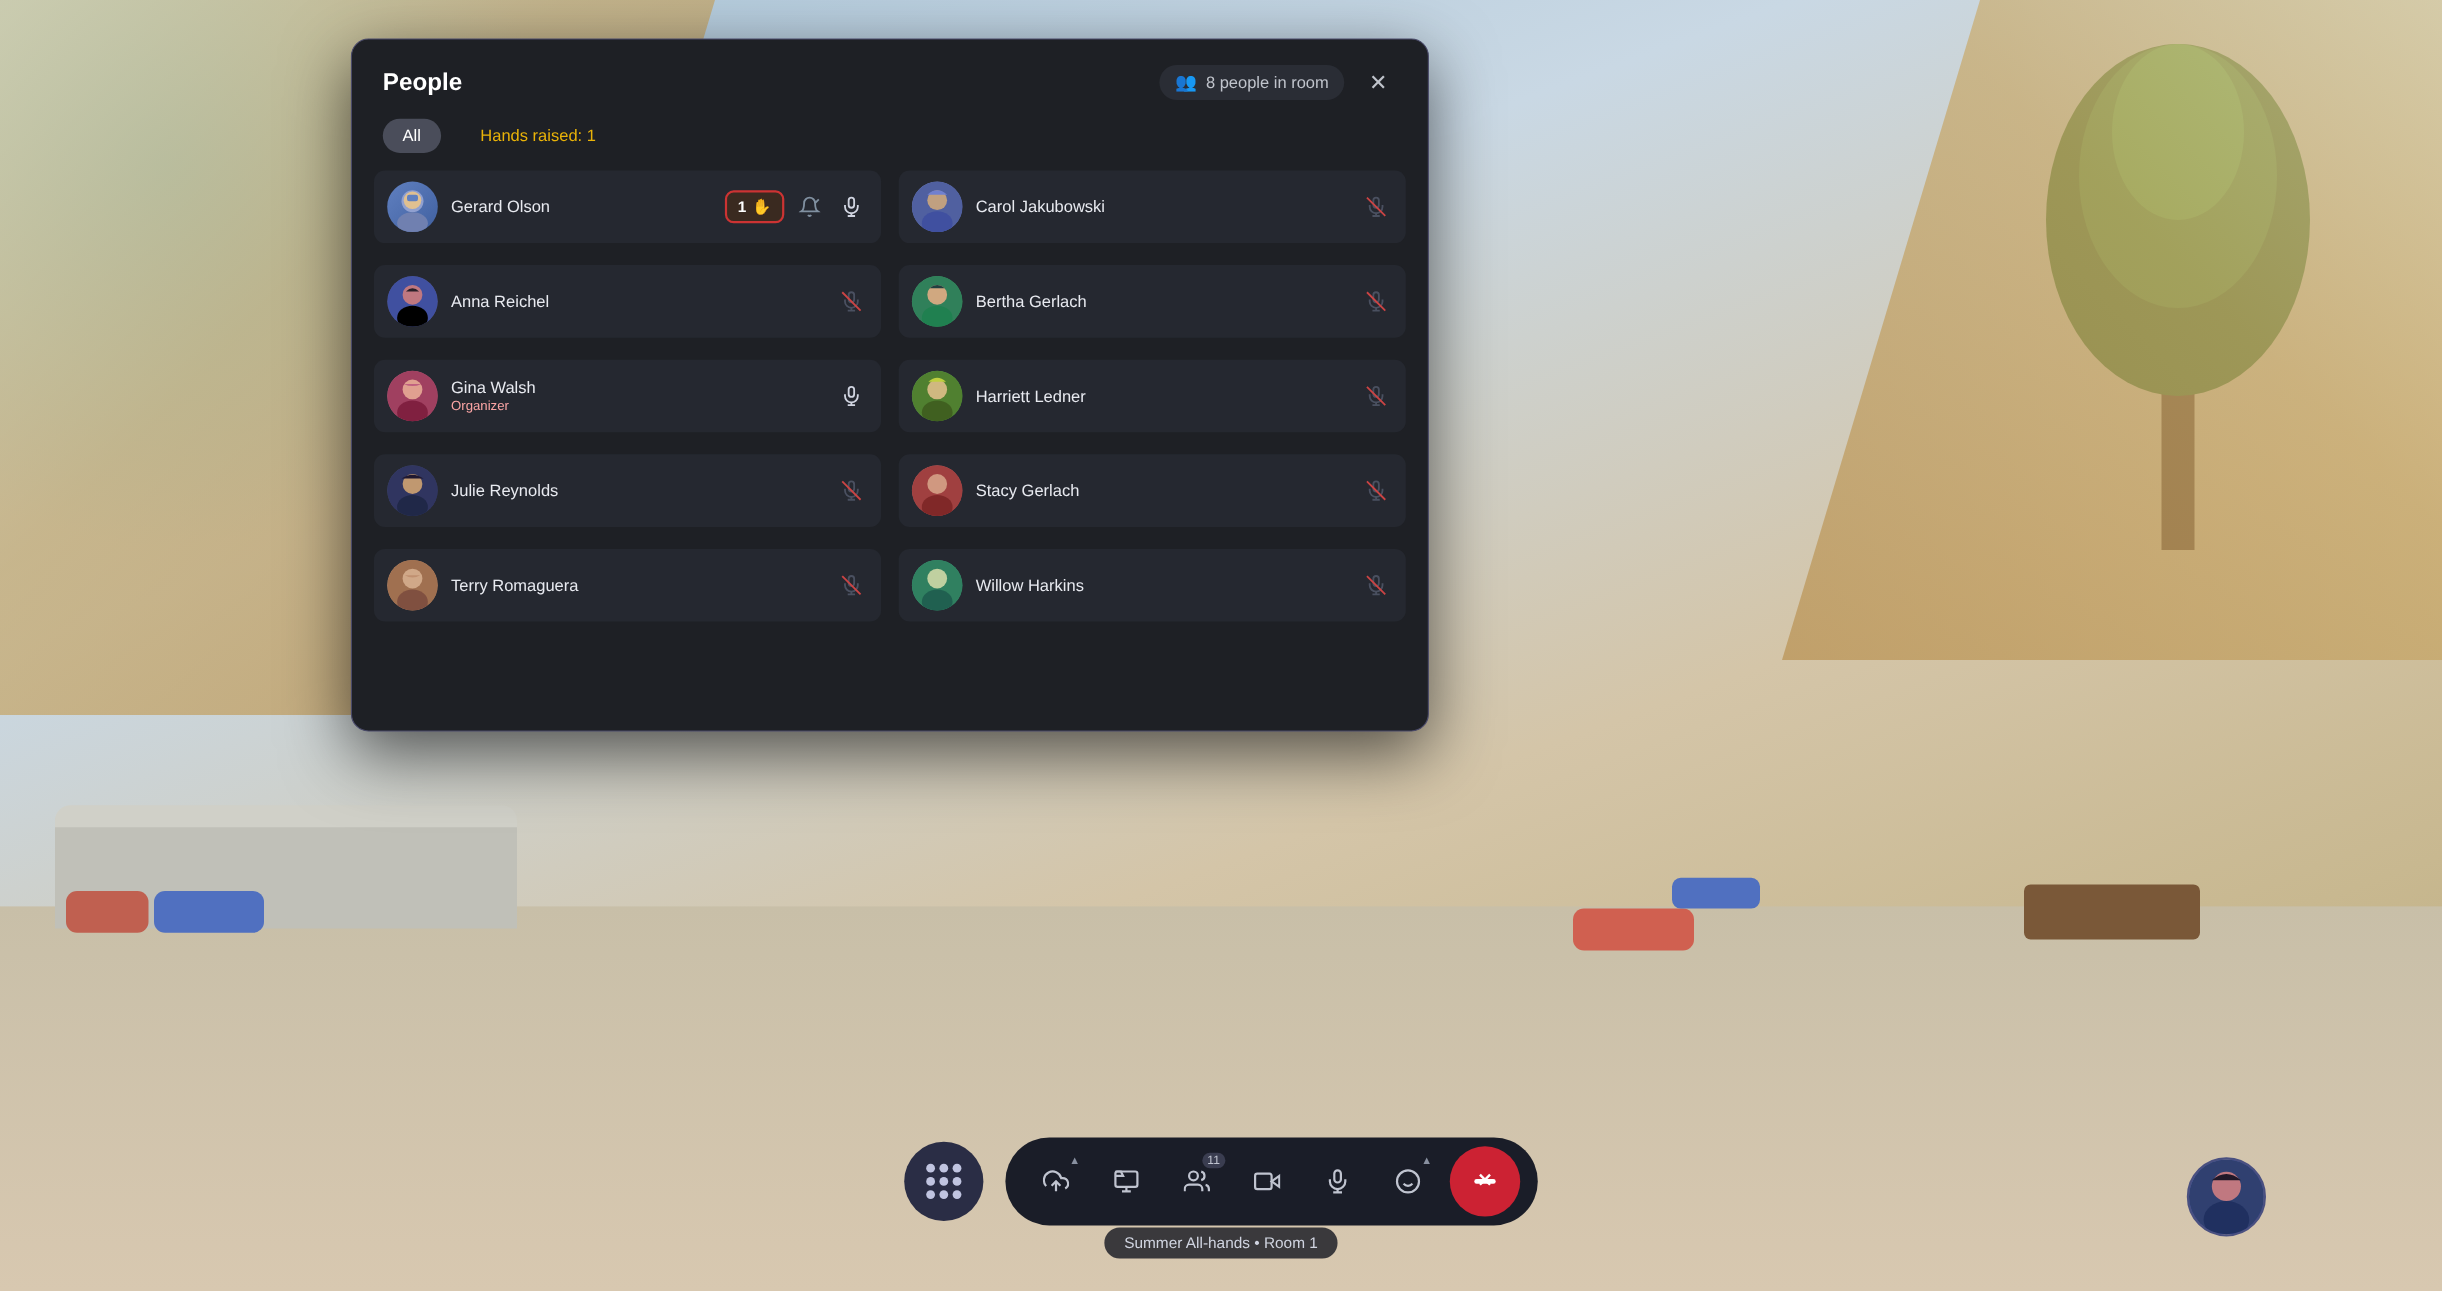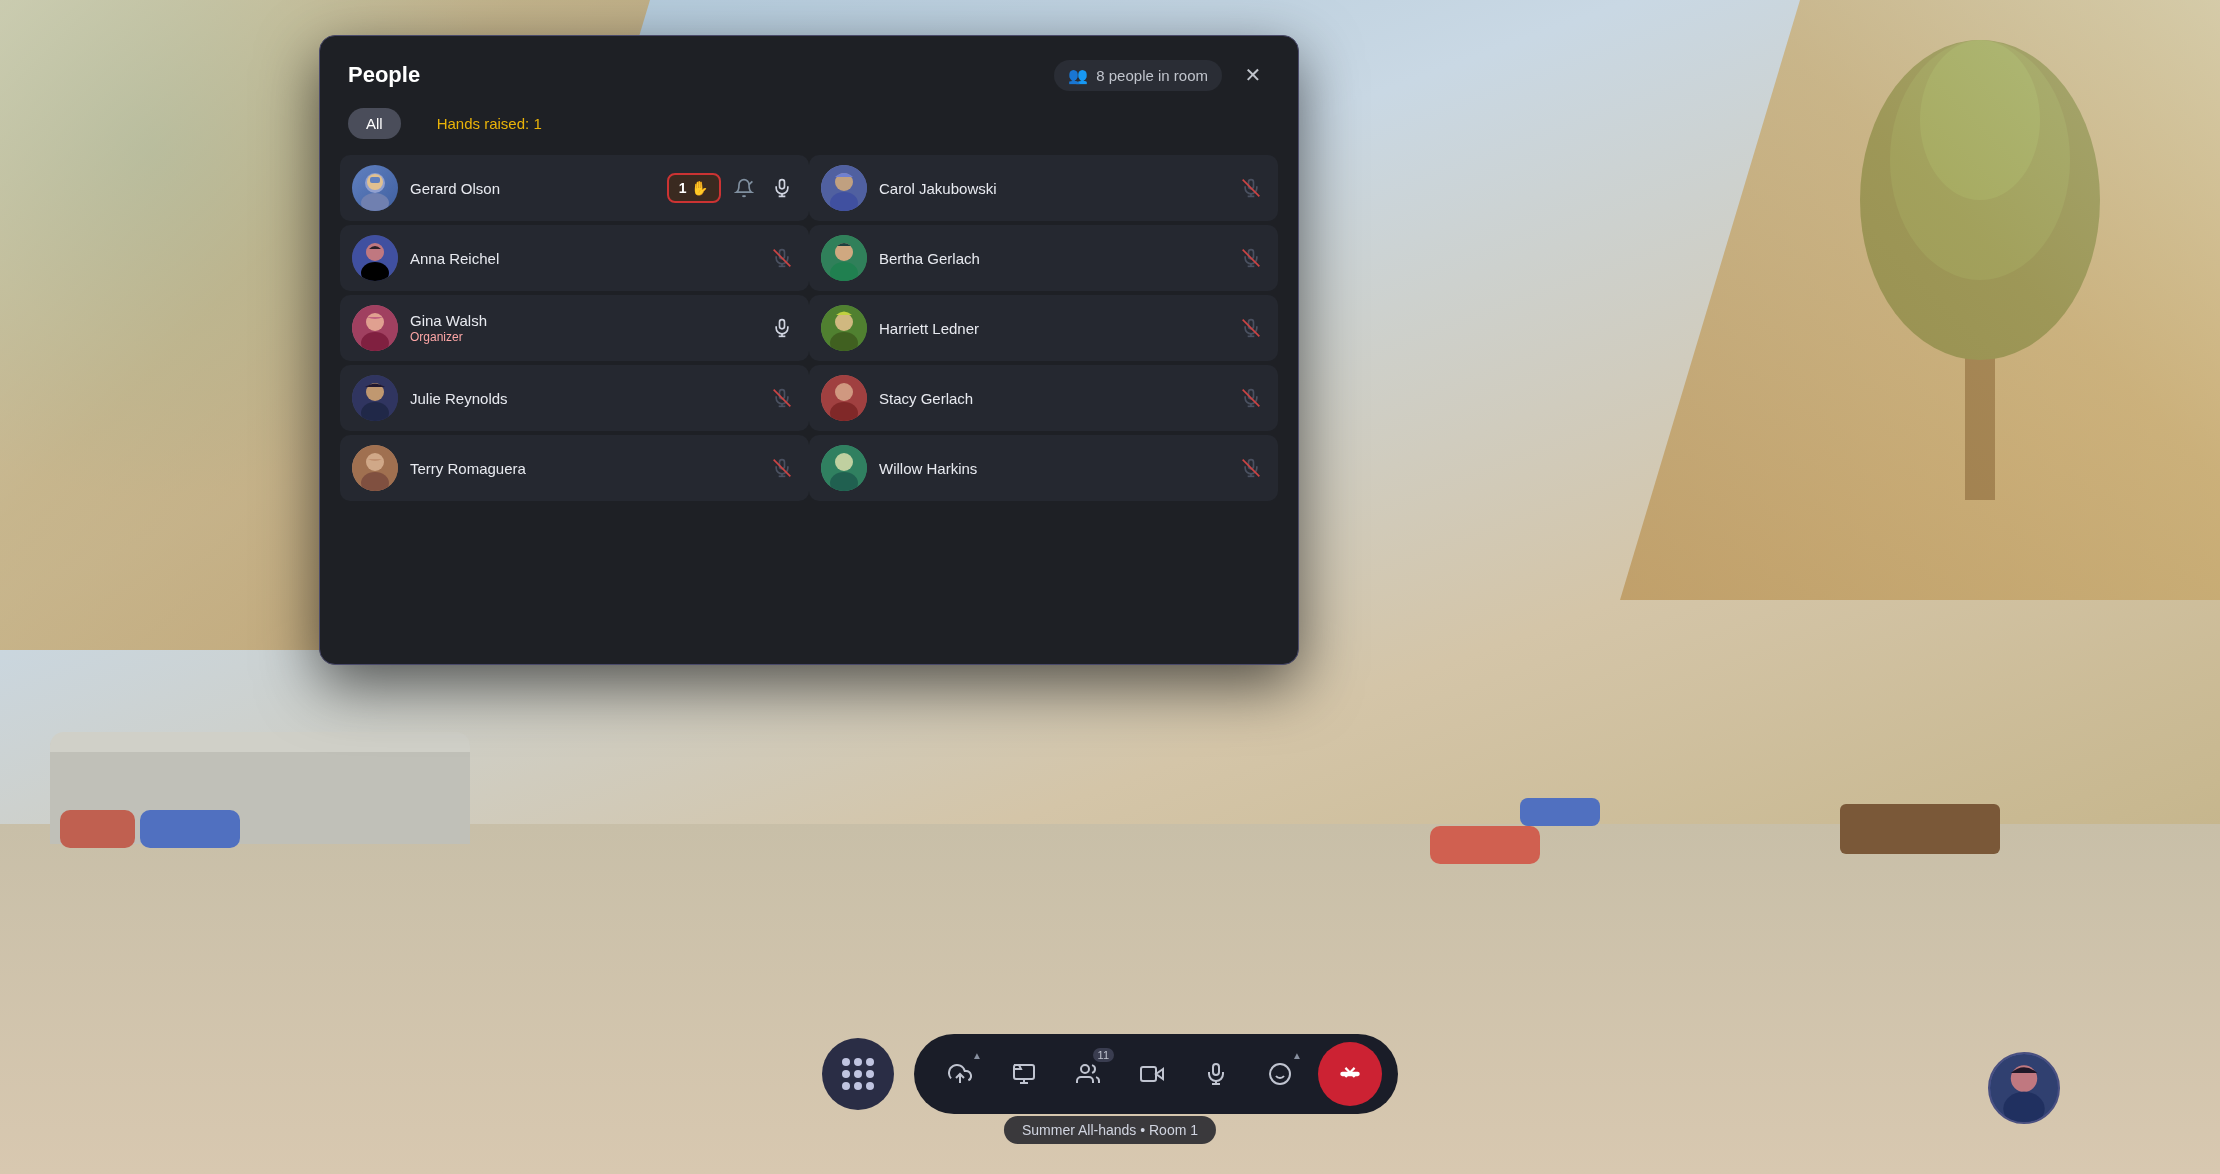--- a/index.html
+++ b/index.html
@@ -116,21 +116,21 @@
       padding: 7px 18px;
       font-size: 15px;
       border: none;
       cursor: pointer;
     }
 
     
     .people-grid {
       display: grid;
       grid-template-columns: 1fr 1fr;
-      gap: 0;
+      gap: 16px;
       padding: 0 20px;
     }
 
     .person-row {
       display: flex;
       align-items: center;
       padding: 10px 12px;
       border-radius: 10px;
       margin-bottom: 4px;
       background: #252830;

